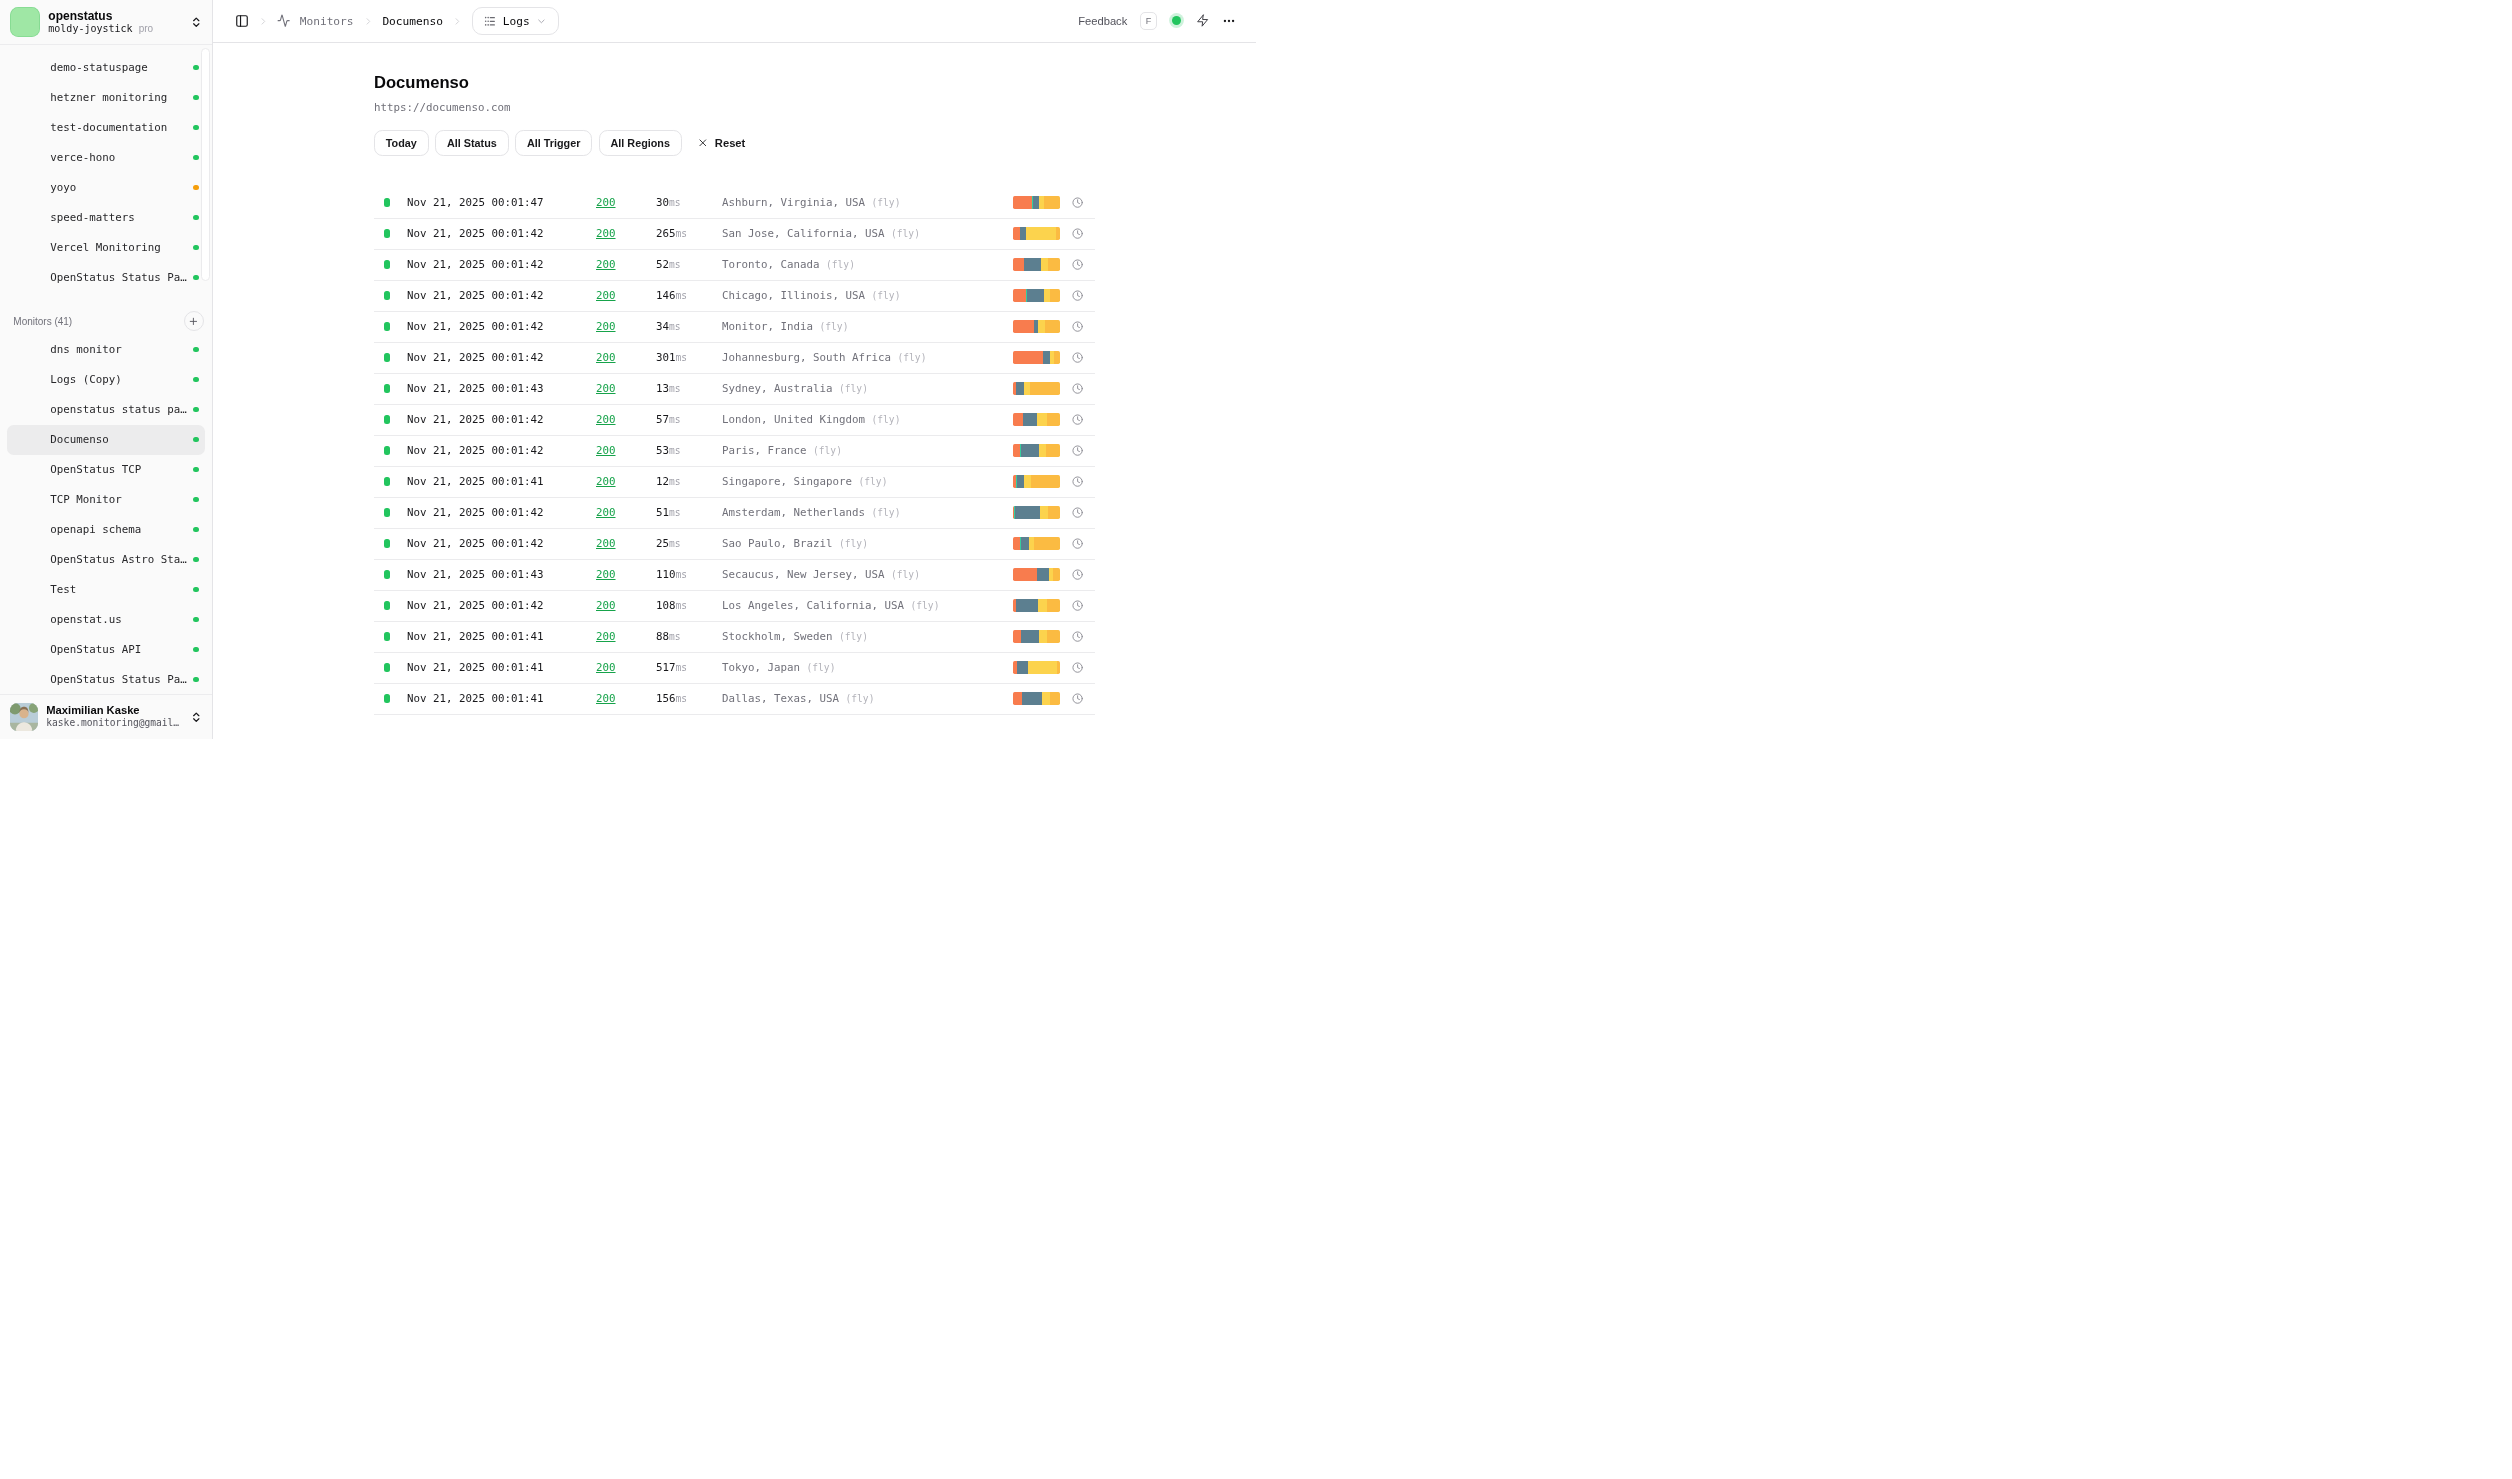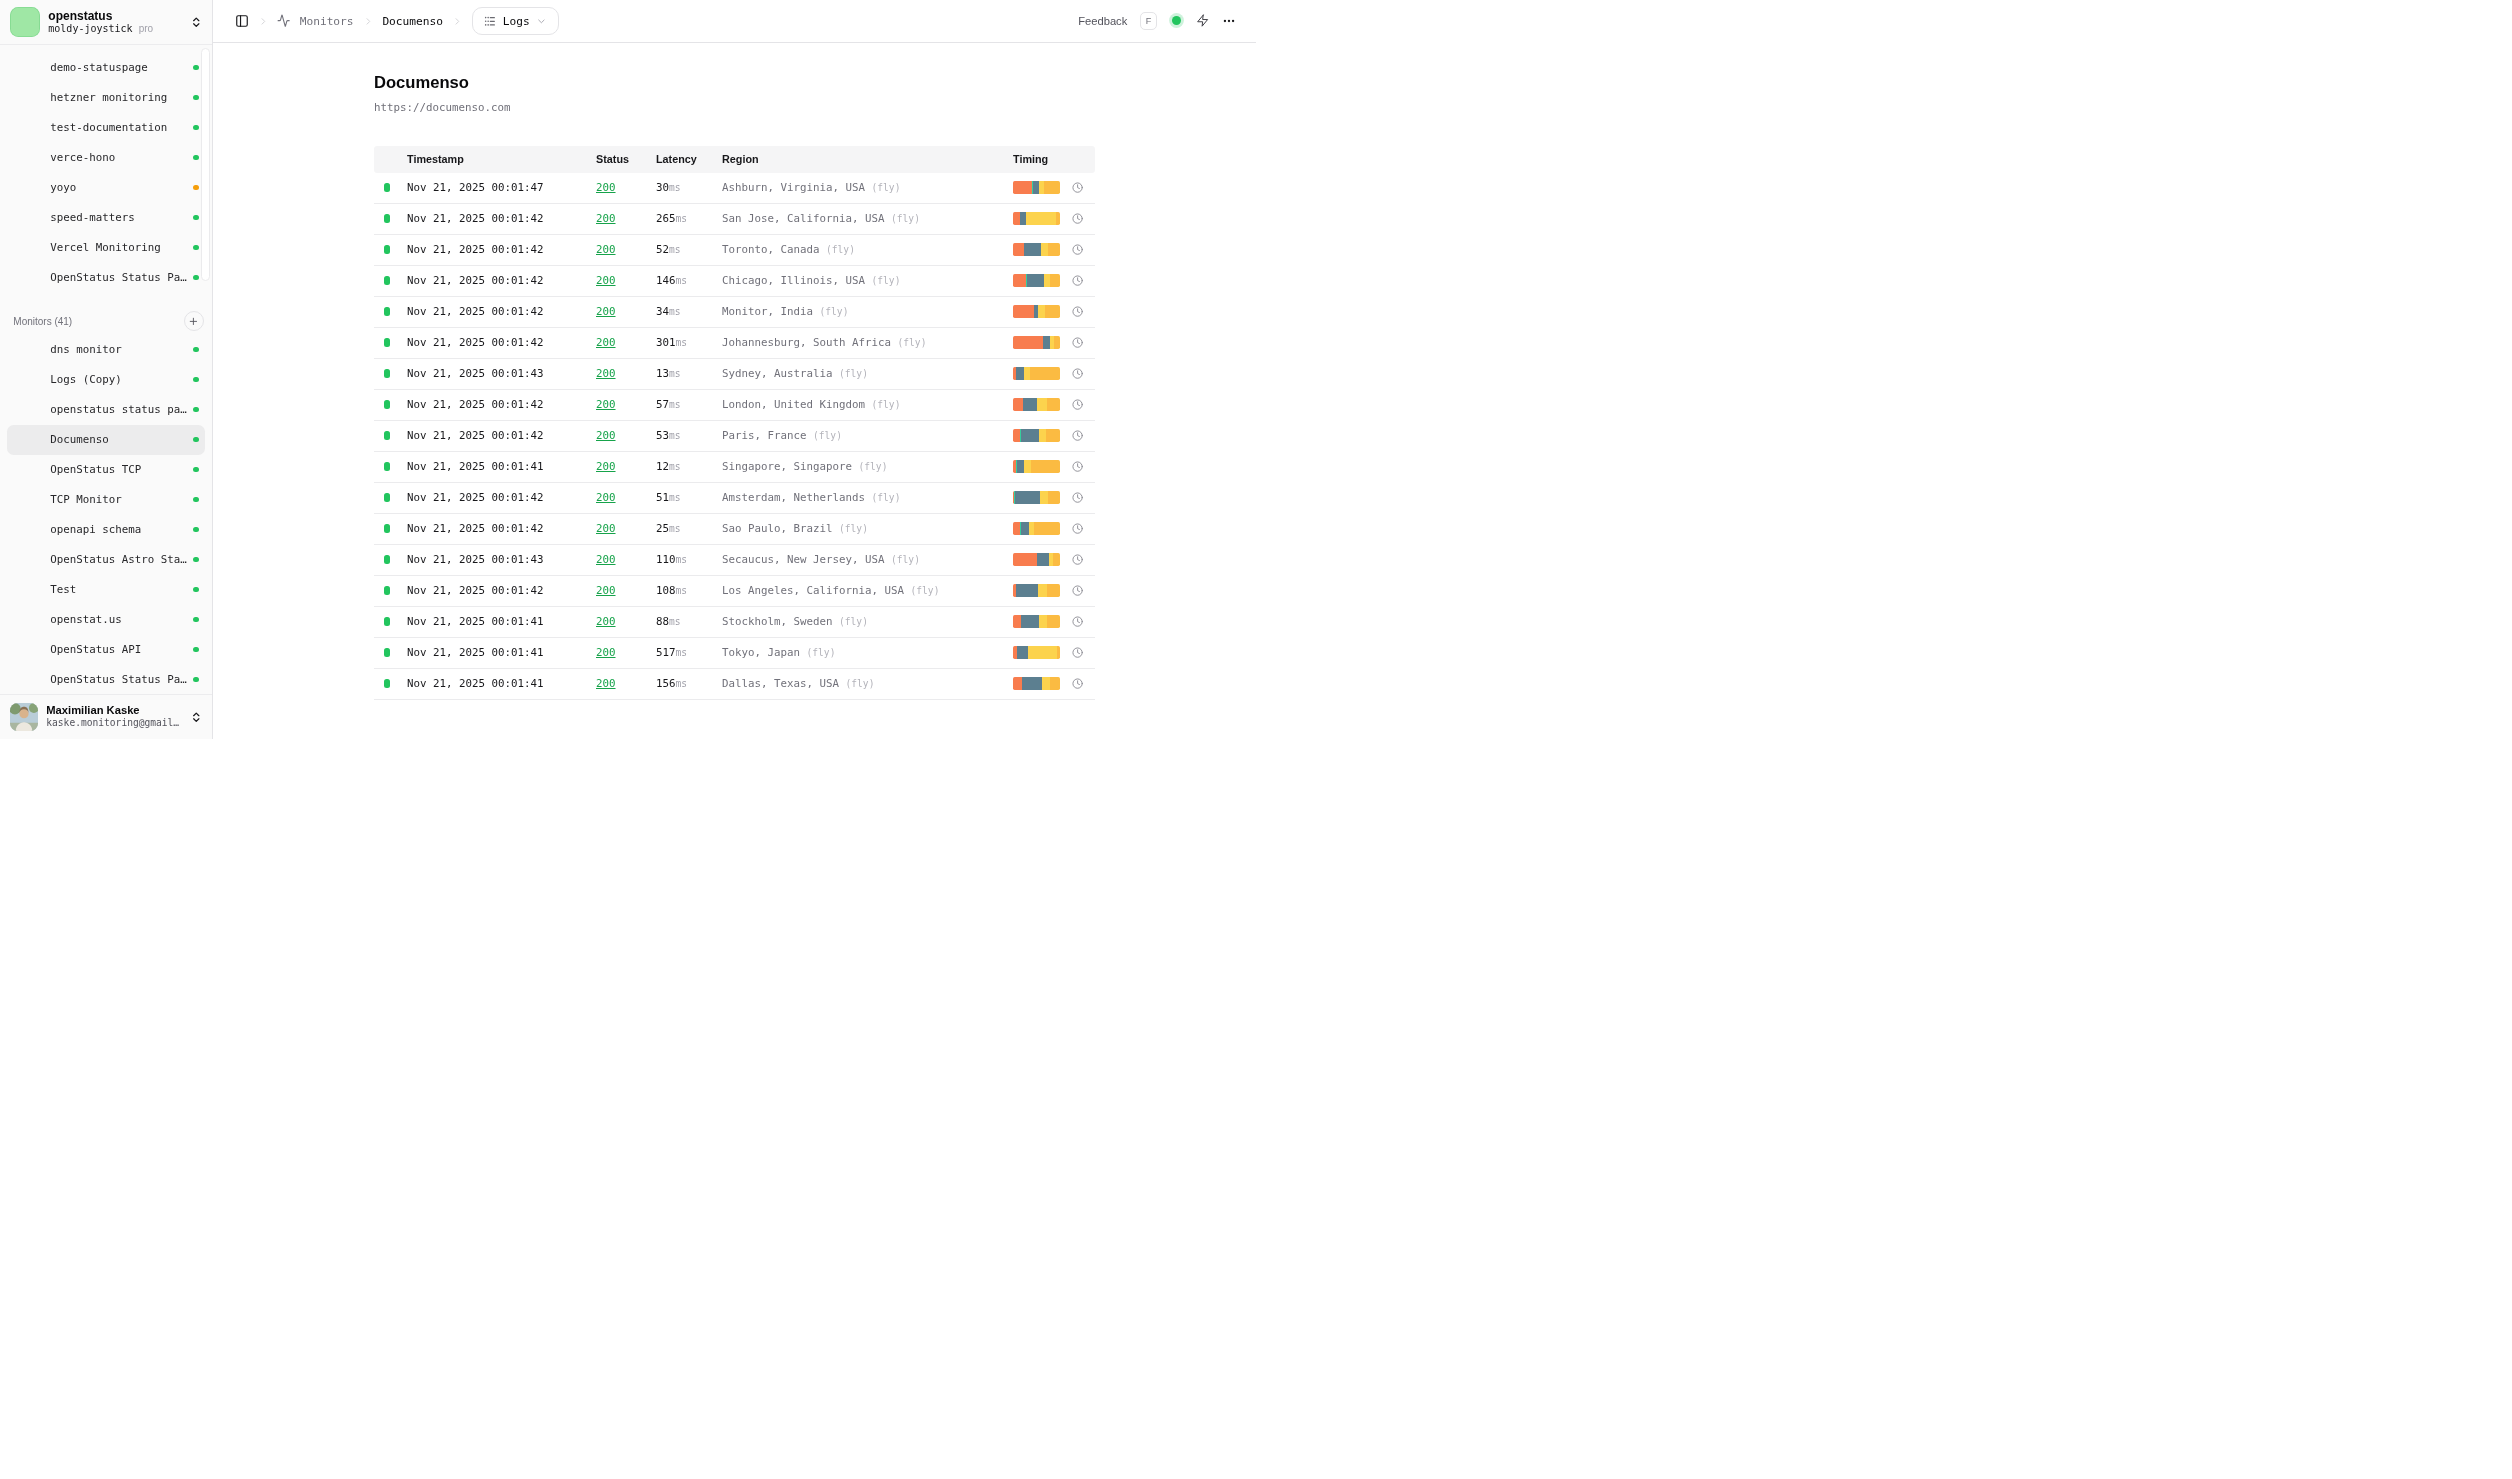--- a/index.html
+++ b/index.html
@@ -311,31 +311,38 @@
               <circle cx="19" cy="12" r="2"></circle>
             </svg>
         </span>
       </div>
     </div>
 
     <div class="content">
       <h1 class="page-title">Documenso</h1>
       <div class="page-url mono">https://documenso.com</div>
 
+      <div class="filters" id="filters">
+
+        <button class="filter-btn">Today</button>
+          <button class="filter-btn">All Status</button>
+          <button class="filter-btn">All Trigger</button>
+          <button class="filter-btn">All Regions</button>
+          <button class="reset-btn">
+          <span class="icon">
+            <svg width="11.6" height="11.6" viewBox="0 0 24 24" fill="none" stroke="currentColor" stroke-width="1.8" stroke-linecap="round">
+                <path d="M18 6 6 18"></path>
+                <path d="m6 6 12 12"></path>
+              </svg>
+          </span>
+          <span>Reset</span>
+        </button>
+      </div>
 
       <div class="logtable">
-        <div class="thead tgrid">
-          <div></div>
-          <div class="h">Timestamp</div>
-          <div class="h">Status</div>
-          <div class="h">Latency</div>
-          <div class="h">Region</div>
-          <div class="h">Timing</div>
-          <div></div>
-        </div>
         <div id="rows">
             <div class="trow tgrid">
               <div><span class="sq" style="background:#22c55e"></span></div>
      <div class="c-ts">Nov 21, 2025 00:01:47</div>
      <div class="c-status" style="color:#16a34a">200</div>
      <div class="c-lat"><span>30</span><span class="unit">ms</span></div>
      <div class="c-region"><span>Ashburn, Virginia, USA</span> <span class="prov">(fly)</span></div>
      <div class="tbar">
                 <span style="width:40%;background:#f87c4e"></span>
                 <span style="width:3%;background:#35ce9d"></span>

